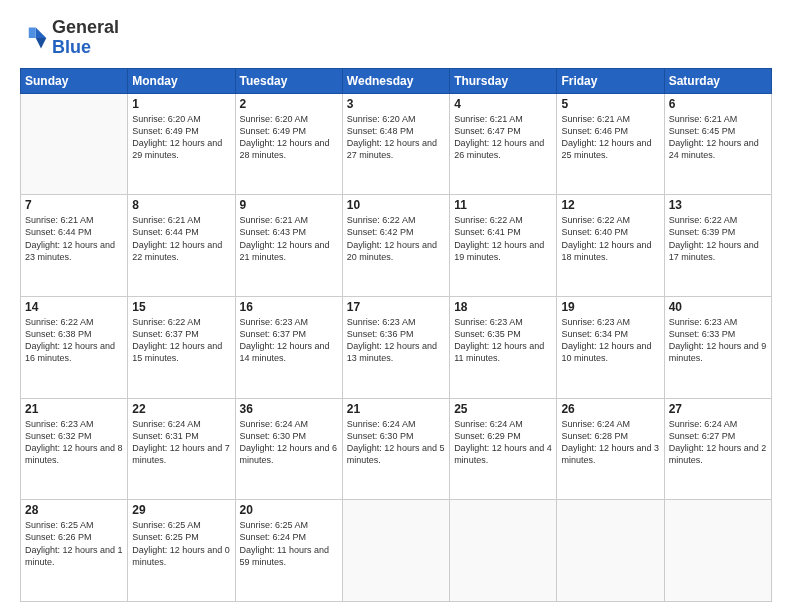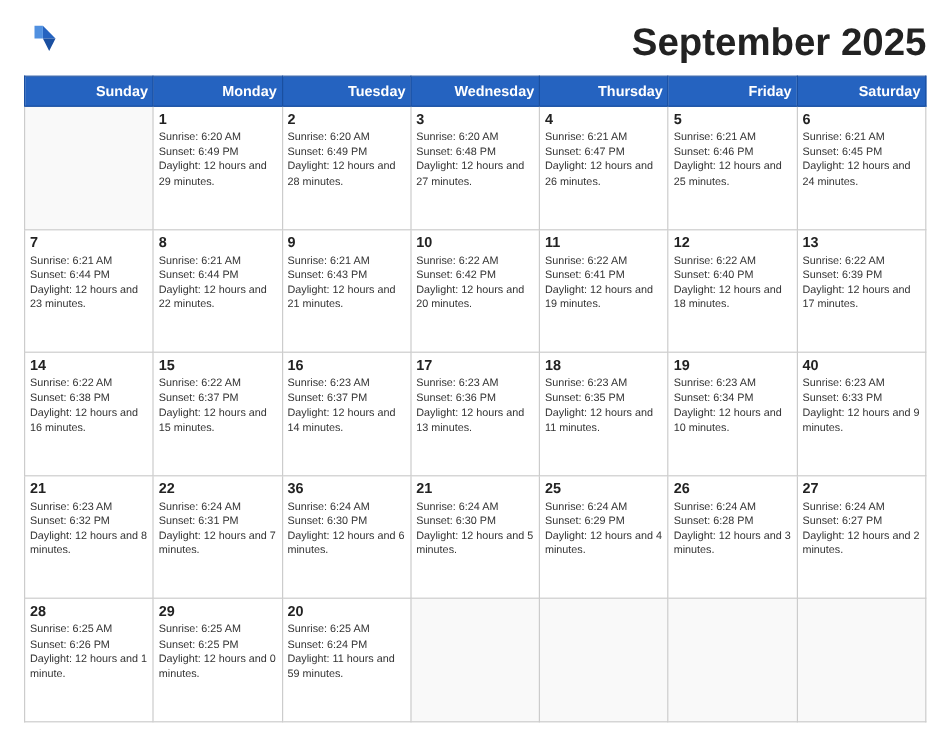--- a/index.html
+++ b/index.html
@@ -58,21 +58,21 @@
       border-collapse: collapse;
       width: 100%;
       table-layout: fixed;
     }
     .calendar th {
       background: #2563c0;
       color: #fff;
       font-size: 12px;
       font-weight: bold;
       padding: 5px 4px;
-      text-align: right;
+      text-align: left;
       border: 1px solid #1a4fa0;
     }
     .calendar td {
       vertical-align: top;
       border: 1px solid #ccc;
       padding: 3px 4px;
       font-size: 9.5px;
       color: #333;
       height: 82px;
     }
@@ -96,23 +96,26 @@
 <body>
 
 <div class="page">
   <div class="header">
     <div class="logo">
       <svg class="logo-icon" viewBox="0 0 32 32">
         <polygon points="18,4 30,16 18,16" fill="#2563c0"></polygon>
         <polygon points="18,16 30,16 24,28" fill="#1a4fa0"></polygon>
         <polygon points="10,4 18,4 18,16 10,16" fill="#5090e0"></polygon>
       </svg>
+      <div class="logo-text">
+        <span class="logo-general">General</span><br>
+        <span class="logo-blue">Blue</span>
+      </div>
     </div>
     <div class="title-block">
-      <div class="title-month">September 2025</div>
     </div>
   </div>
 
   <table class="calendar">
     <thead>
       <tr>
         <th>Sunday</th>
         <th>Monday</th>
         <th>Tuesday</th>
         <th>Wednesday</th>

